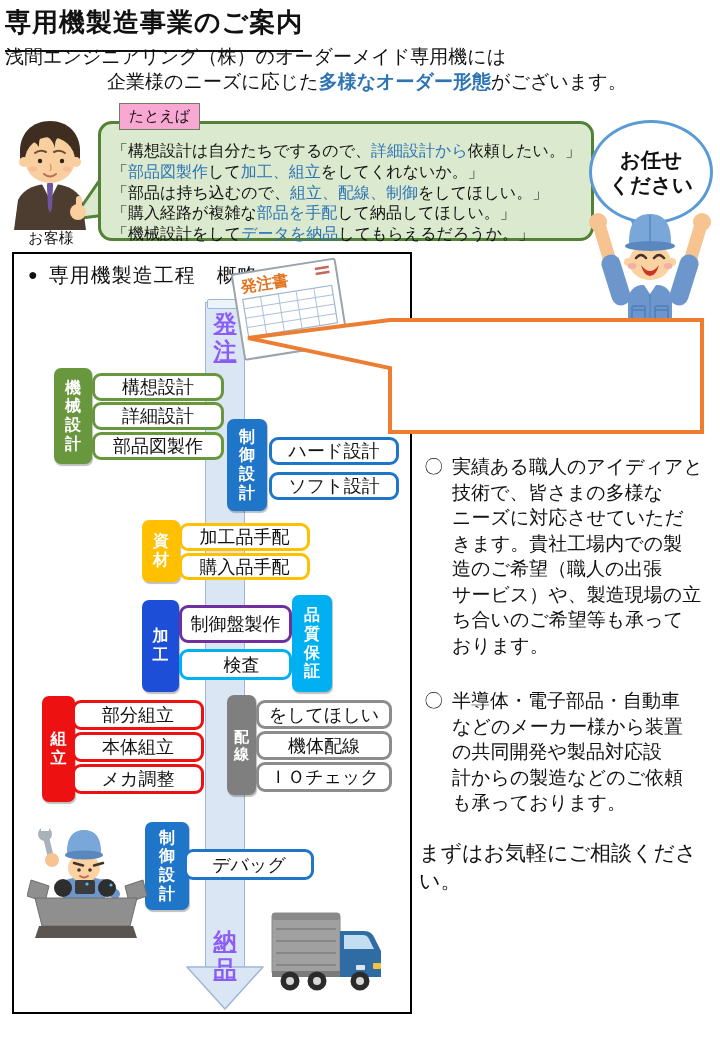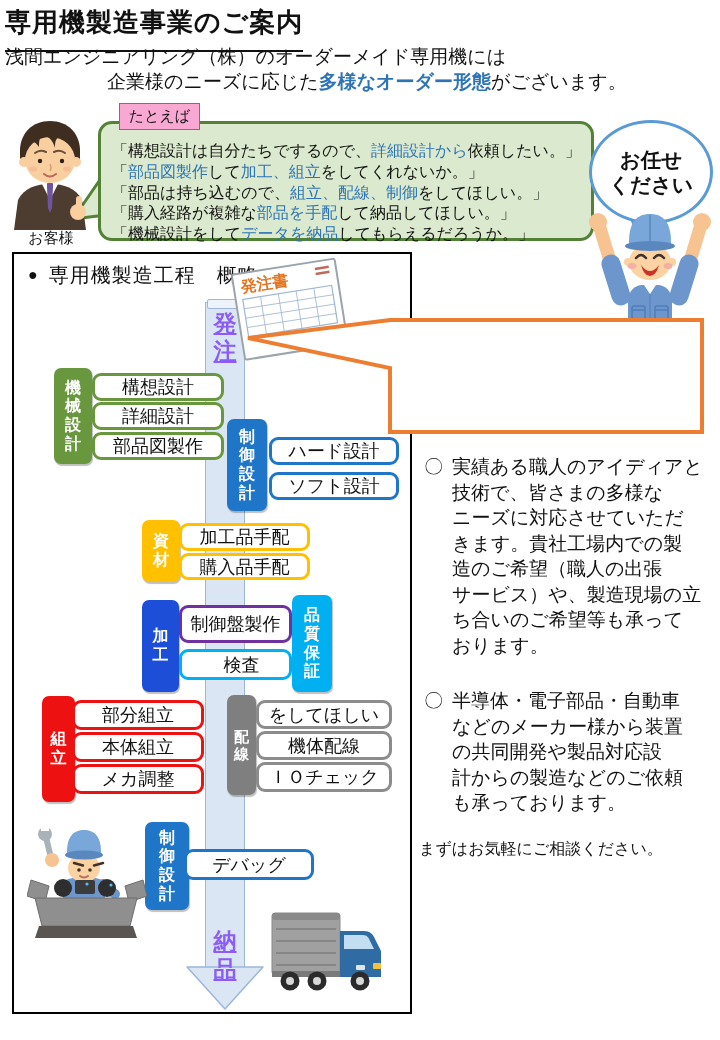--- a/index.html
+++ b/index.html
@@ -71,21 +71,21 @@
   
   .callout-svg{position:absolute;left:240px;top:310px;z-index:8;}
   .callout-text{position:absolute;left:392px;top:326px;width:308px;z-index:9;text-align:center;
                 font-size:20.5px;line-height:34px;}
   .callout-text .big-bold{font-size:22px;font-weight:bold;}
 
   
   .para{position:absolute;display:flex;gap:9px;font-size:19px;line-height:25.5px;}
   .para .marker{flex:none;}
   .para .para-text{white-space:pre-line;}
-  .closing{position:absolute;left:419px;top:839px;font-size:16px;font-family:Liberation Serif, serif;}
+  .closing{position:absolute;left:419px;top:839px;font-size:21px;font-family:Liberation Serif, serif;}
 </style>
 </head>
 <body>
 
 <div id="canvas">
 
   <div class="page-title">専用機製造事業のご案内</div>
   <div class="intro1">浅間エンジニアリング（株）のオーダーメイド専用機には</div>
   <div class="intro2"><span>企業様のニーズに応じた</span><span class="hl-bold">多様なオーダー形態</span><span>がございます。</span></div>
 

